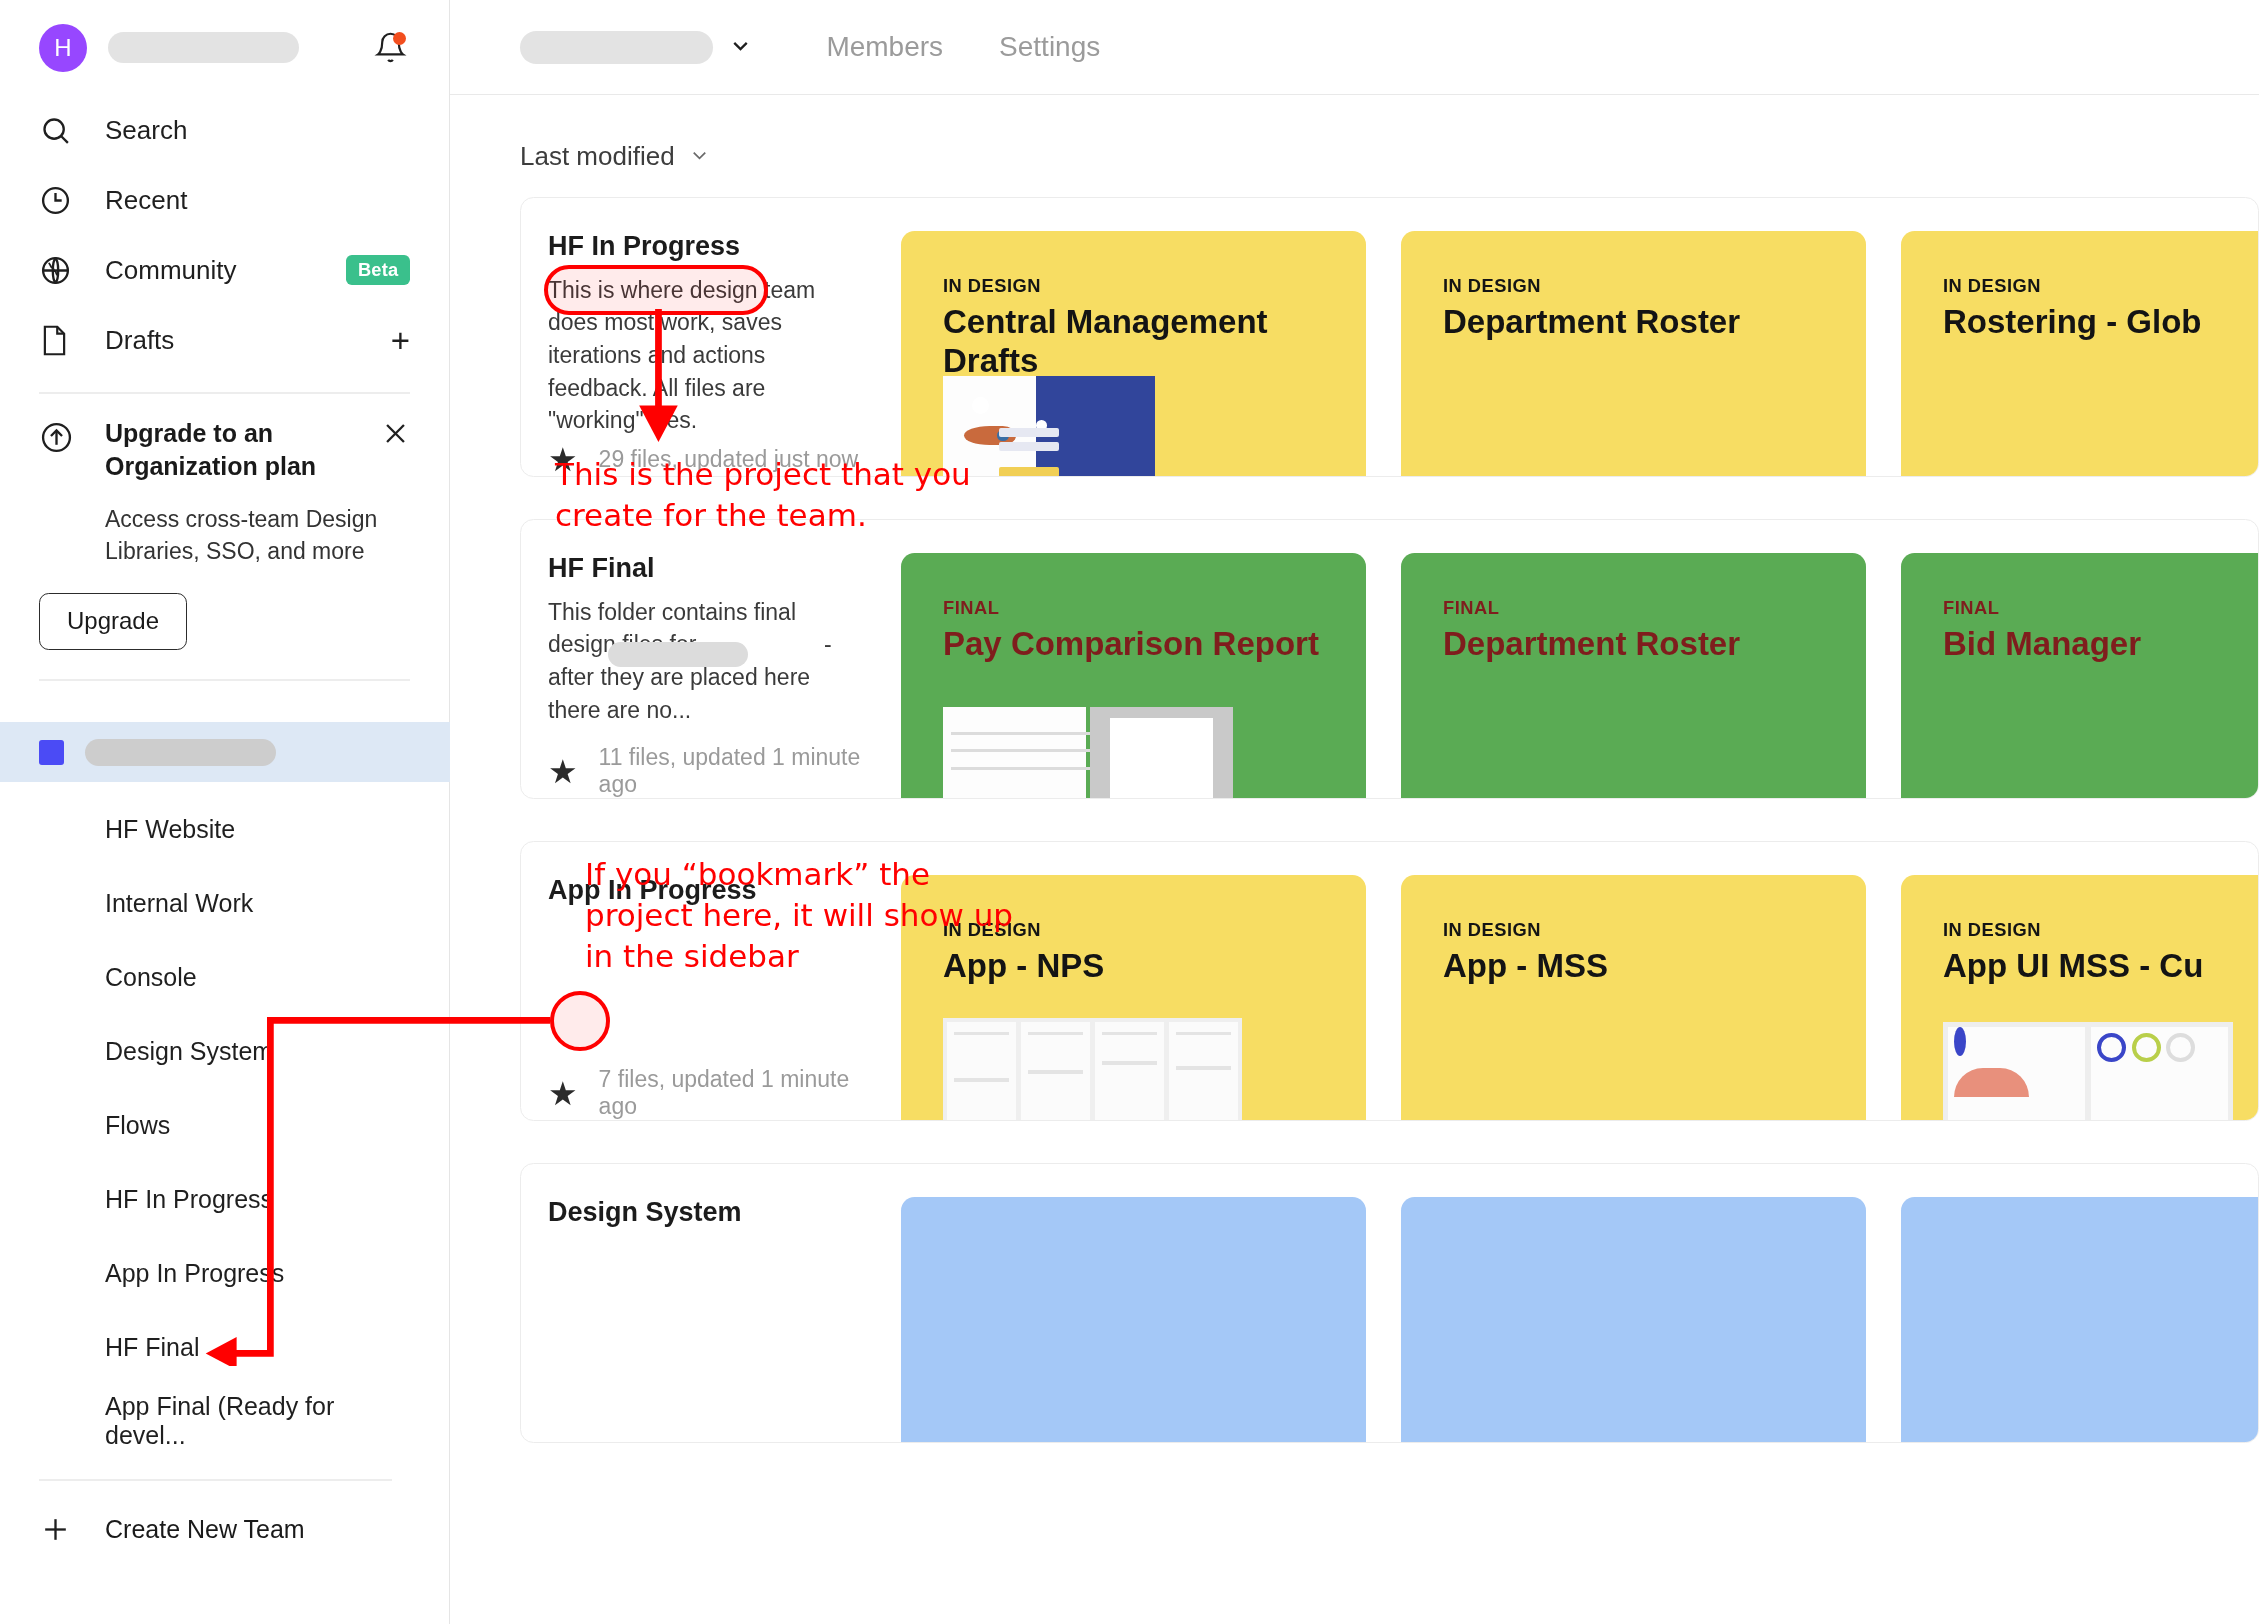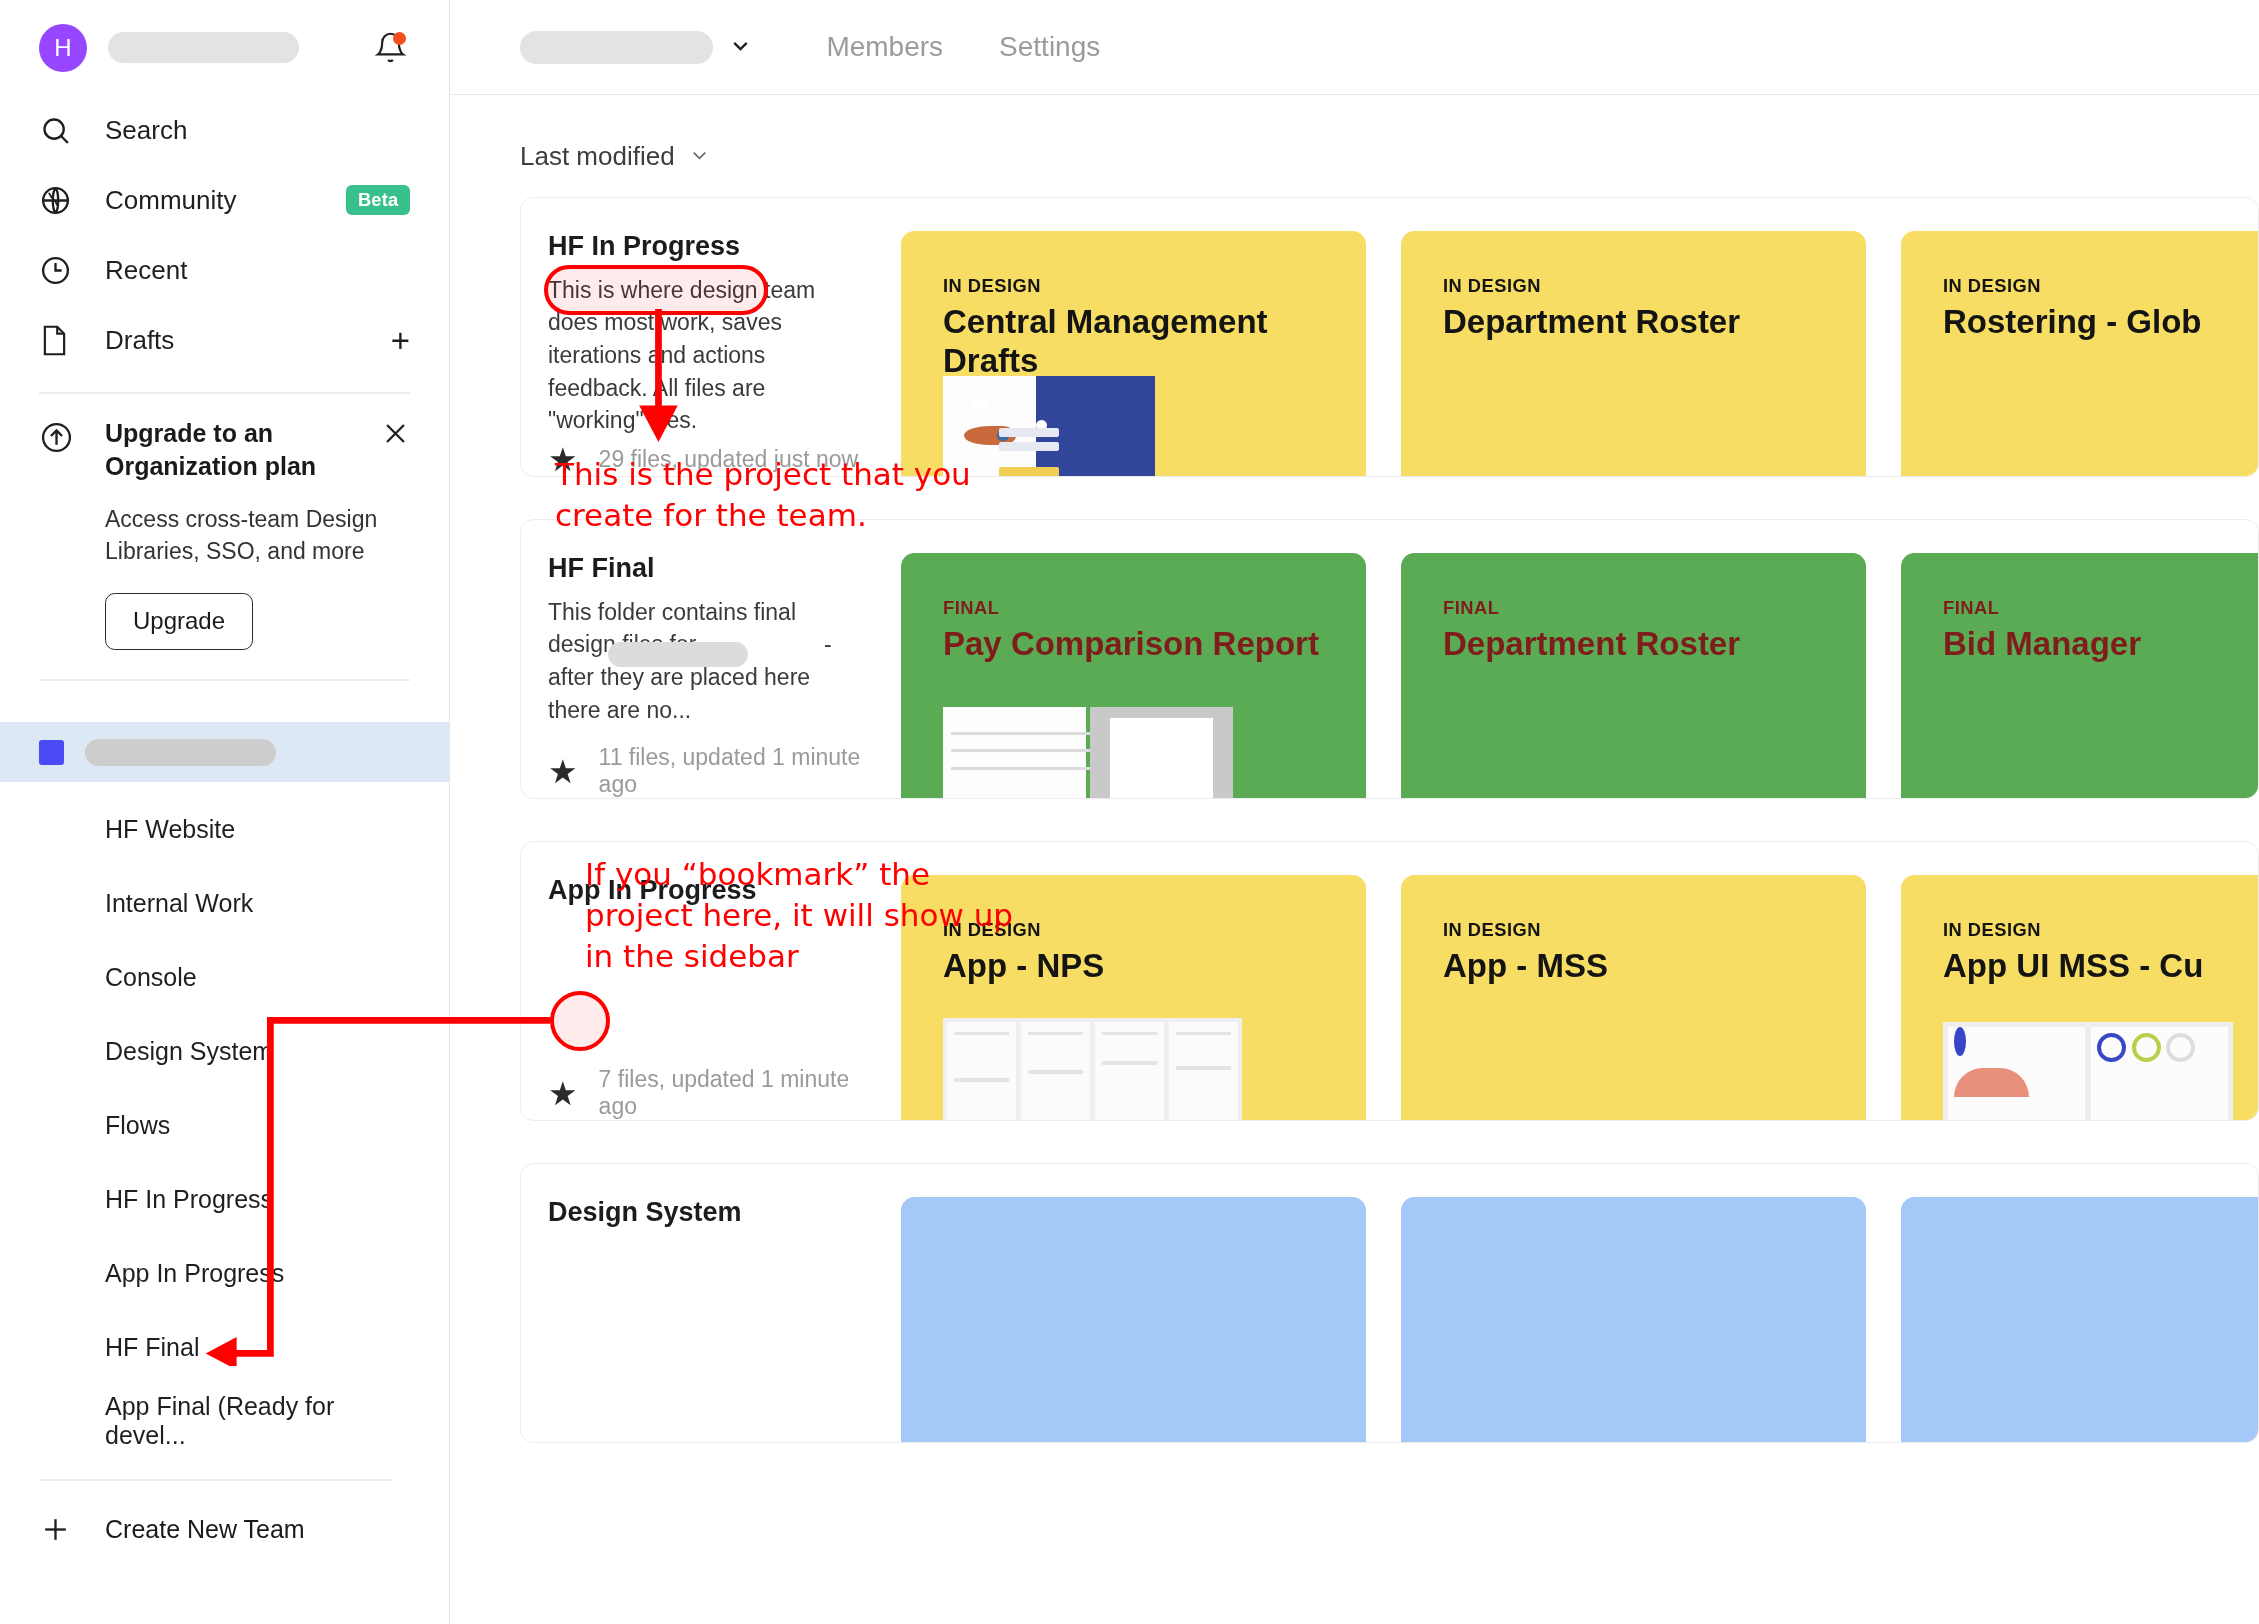--- a/index.html
+++ b/index.html
@@ -65,21 +65,21 @@
     margin-left: 25px; font-size: 25px; font-weight: 700;
     line-height: 1.32; max-width: 241px;
   }
   .up-x { margin-left: auto; padding-top: 1.9px; cursor: pointer; }
   .up-body {
     margin-left: 66px; margin-top: 19.3px;
     font-size: 23px; line-height: 1.42; color: #333;
     max-width: 319px;
   }
   .up-btn {
-    margin-left: 66px; margin-top: 25px;
+    margin-top: 25px;
     display: inline-block; border: 1.9px solid #2c2c2c; border-radius: 9.7px;
     padding: 13.5px 27px; font-size: 24px; background: #fff; cursor: pointer;
   }
 
   .team-sel {
     position: absolute; left: 0; width: 450px;
     background: #dde8f5; display: flex; align-items: center;
     height: 60px; padding: 0 39px;
   }
   .team-sq { width: 25px; height: 25px; background: #4b4bf5; border-radius: 2.9px; }
@@ -204,36 +204,36 @@
             <line x1="16.2" y1="16.2" x2="21" y2="21"></line>
         </svg>
       </span>
       <span class="nav-label">Search</span>
     </div>
 
     <div class="nav-row">
       <span class="nav-ico">
         <svg width="33" height="33" viewBox="0 0 24 24" fill="none" stroke="#1f1f1f" stroke-width="1.7">
           <circle cx="12" cy="12" r="9"></circle>
-          <path d="M3 12h18M12 3c2.6 2.8 2.6 15.2 0 18M12 3c-2.6 2.8-2.6 15.2 0 18" fill="none"></path>
-          <path d="M7 6.5c1.6 1 1.2 3.3 2.8 3.6 1.3.2.5 2.2 1.9 2.6 1.2.3.4 2.6 1.8 2.6" stroke-width="1.3"></path>
-        </svg>
-      </span>
-      <span class="nav-label">Community</span>
-      <span class="badge-beta">Beta</span>
+            <polyline points="12,6.5 12,12 16.5,12"></polyline>
+        </svg>
+      </span>
+      <span class="nav-label">Recent</span>
     </div>
 
     <div class="nav-row">
       <span class="nav-ico">
         <svg width="33" height="33" viewBox="0 0 24 24" fill="none" stroke="#1f1f1f" stroke-width="1.7">
           <circle cx="12" cy="12" r="9"></circle>
-            <polyline points="12,6.5 12,12 16.5,12"></polyline>
-        </svg>
-      </span>
-      <span class="nav-label">Recent</span>
+          <path d="M3 12h18M12 3c2.6 2.8 2.6 15.2 0 18M12 3c-2.6 2.8-2.6 15.2 0 18" fill="none"></path>
+          <path d="M7 6.5c1.6 1 1.2 3.3 2.8 3.6 1.3.2.5 2.2 1.9 2.6 1.2.3.4 2.6 1.8 2.6" stroke-width="1.3"></path>
+        </svg>
+      </span>
+      <span class="nav-label">Community</span>
+      <span class="badge-beta">Beta</span>
     </div>
 
     <div class="nav-row">
       <span class="nav-ico">
         <svg width="31" height="33" viewBox="0 0 20 24" fill="none" stroke="#1f1f1f" stroke-width="1.6">
           <path d="M3 2h9l5 5v15H3z"></path>
             <polyline points="12,2 12,7 17,7"></polyline>
         </svg>
       </span>
       <span class="nav-label">Drafts</span>

